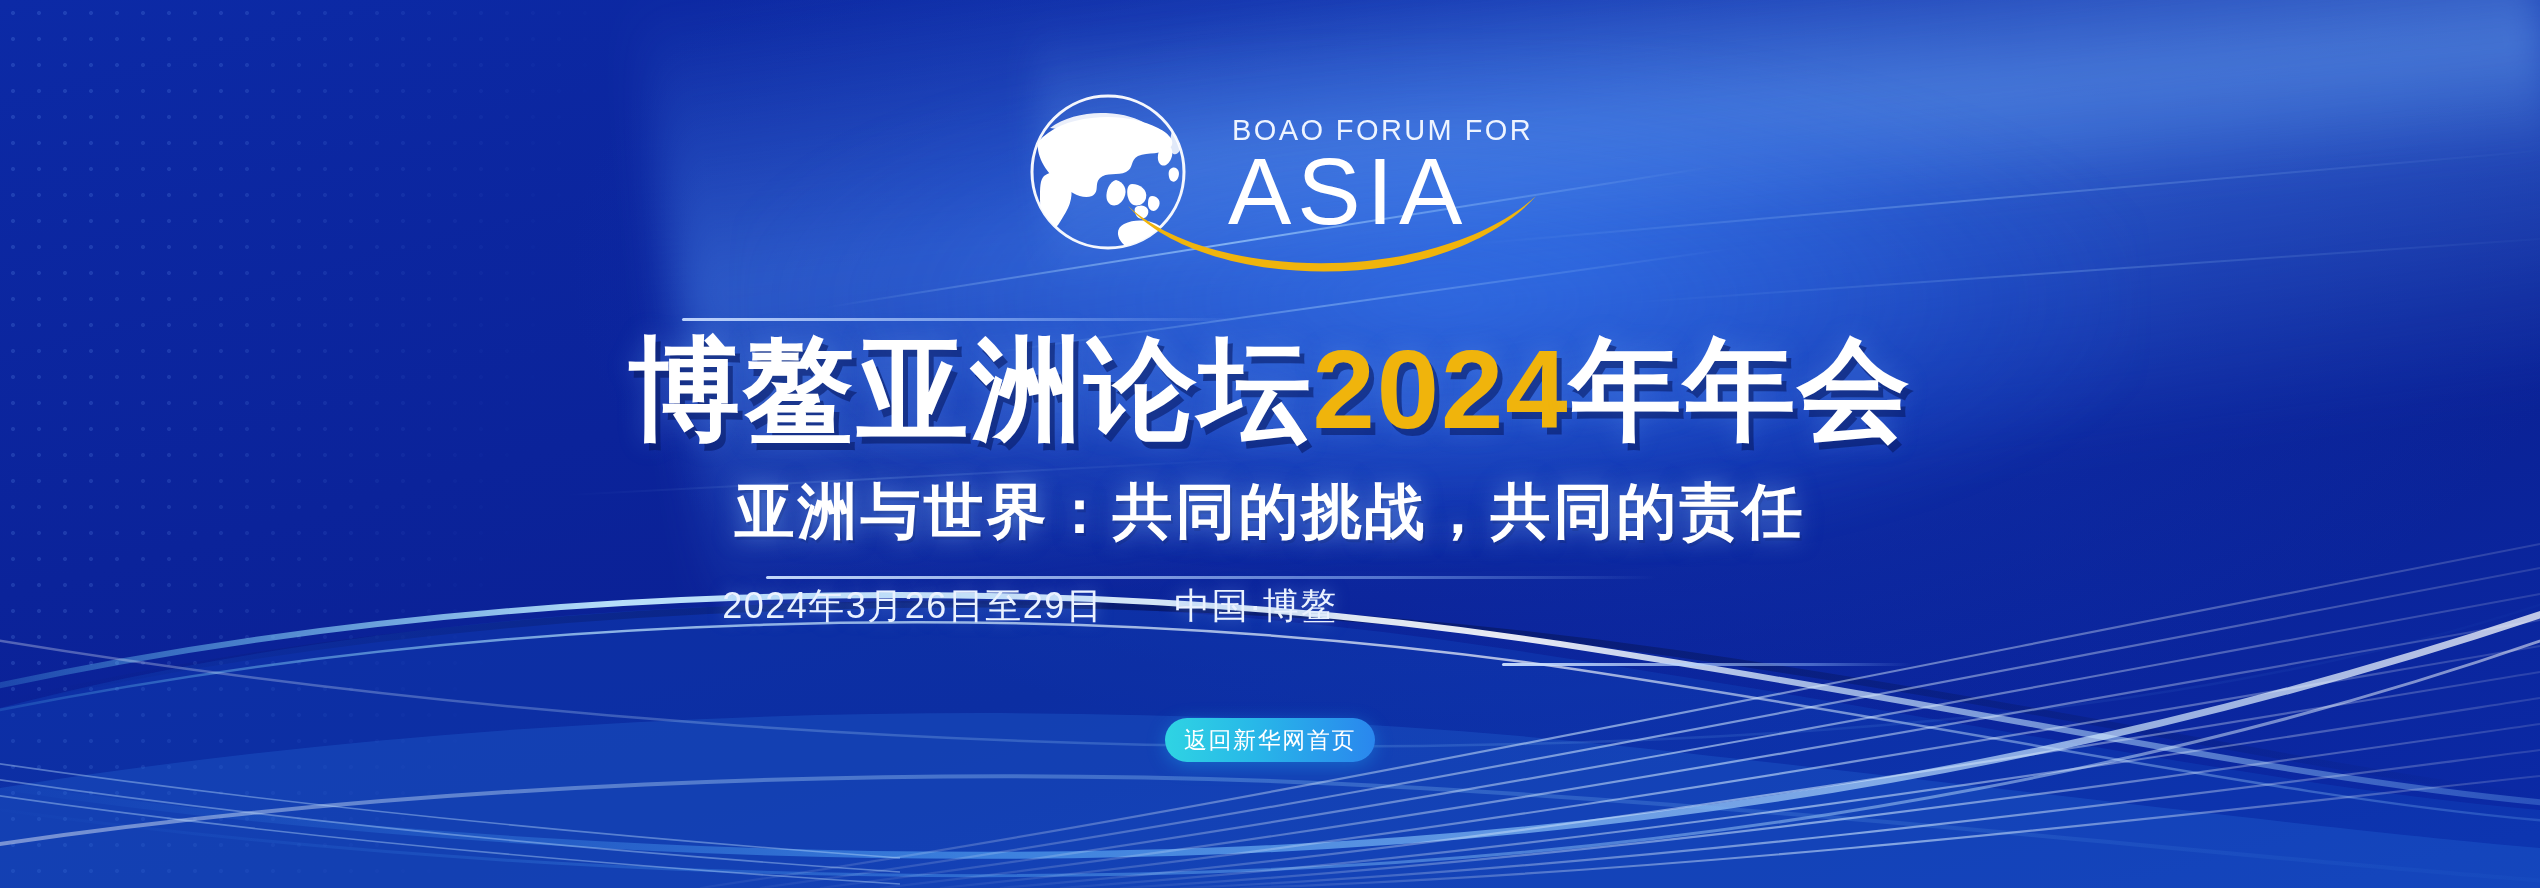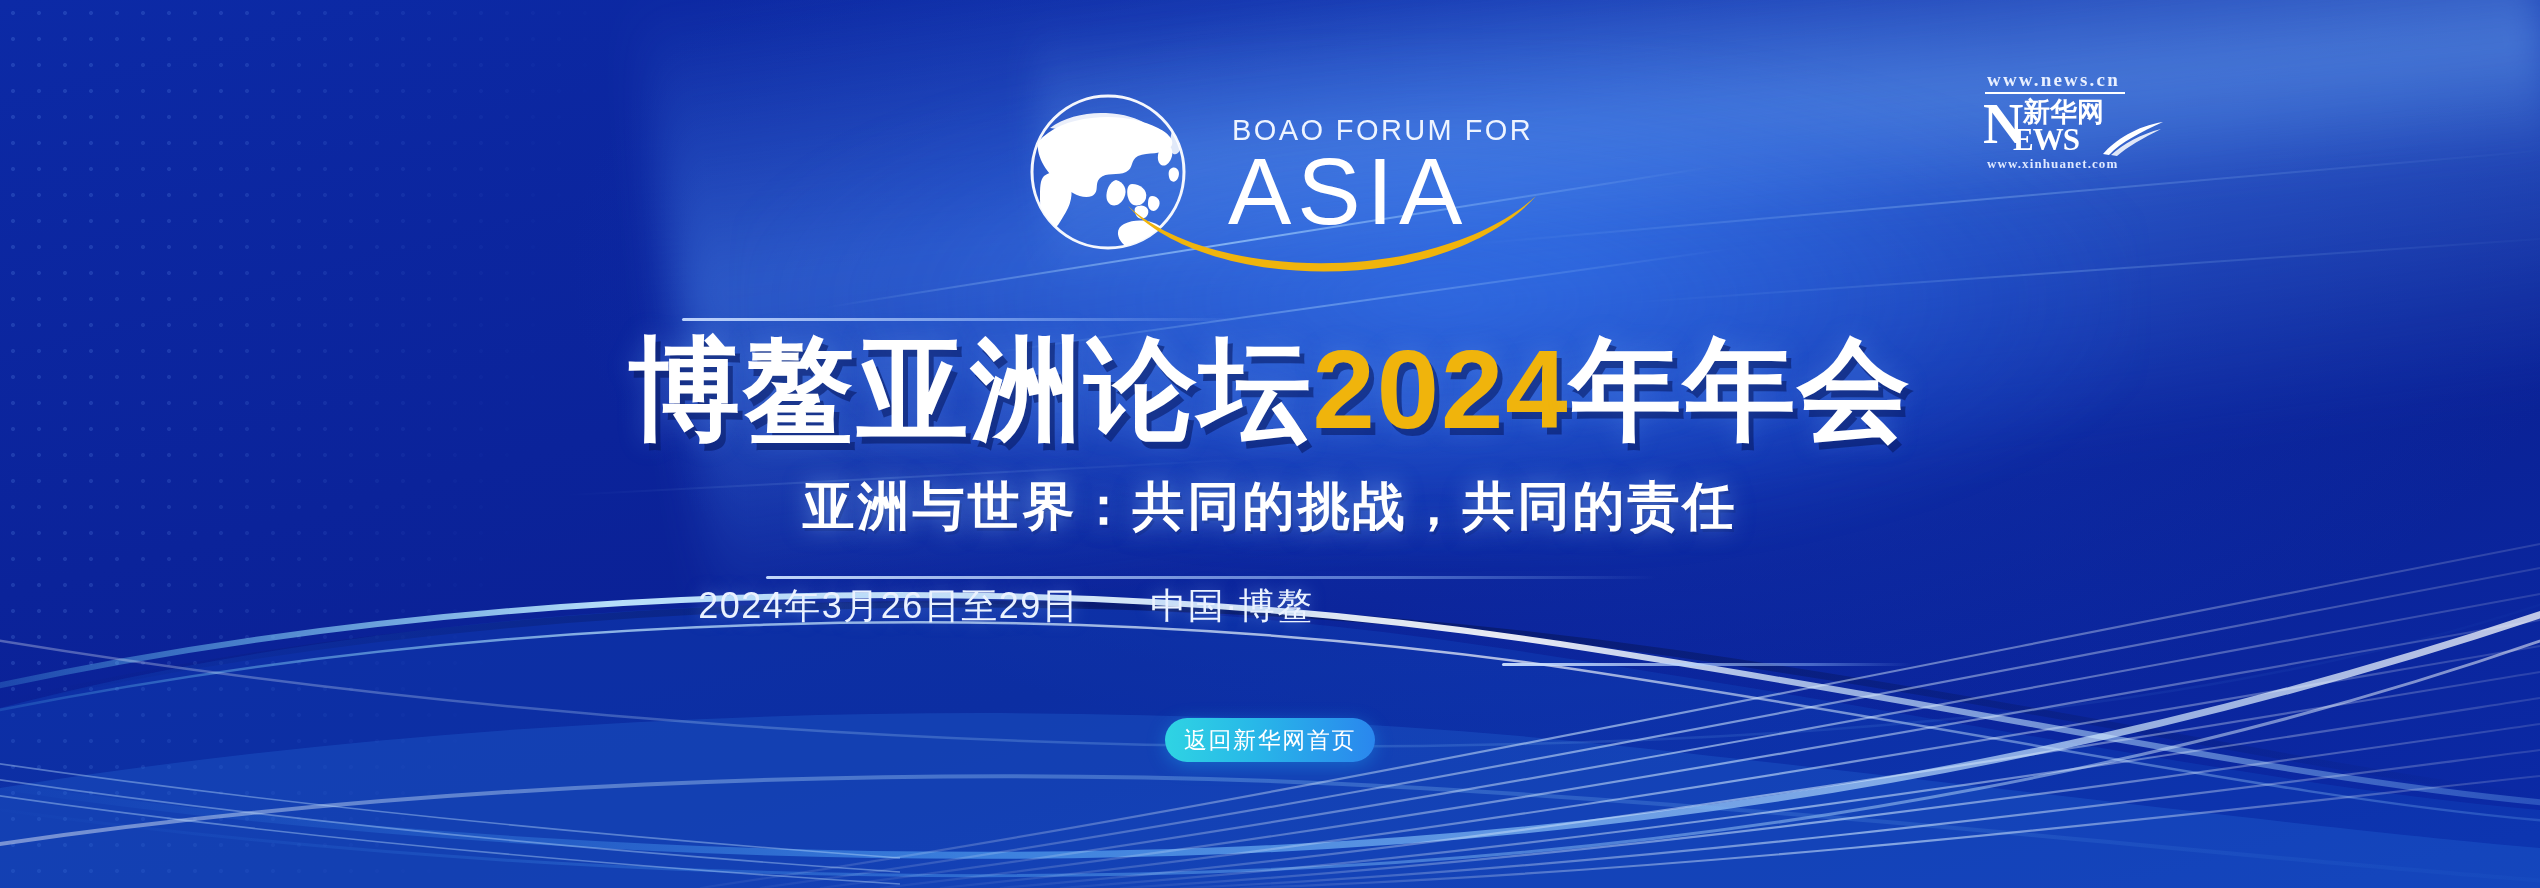--- a/index.html
+++ b/index.html
@@ -103,28 +103,29 @@
   .maintitle{
     position:absolute;left:0;top:324px;width:2540px;text-align:center;
     font-size:112px;font-weight:700;line-height:1.18;color:#ffffff;
     letter-spacing:2px;white-space:nowrap;
     text-shadow:5px 7px 0 rgba(6,22,92,0.55), 0 0 26px rgba(120,180,255,0.30);
   }
   .maintitle .yr{color:#f0b40c;text-align:center;}
 
   .subtitle{
     position:absolute;left:0;top:472px;width:2540px;text-align:center;
-    font-size:52px;font-weight:600;color:#ffffff;letter-spacing:3px;white-space:nowrap;
+    font-size:60px;font-weight:600;color:#ffffff;letter-spacing:3px;white-space:nowrap;
     text-shadow:0 0 22px rgba(150,200,255,0.55), 2px 3px 0 rgba(8,28,110,0.35);
   }
 
   .meta{
     position:absolute;left:0;top:582px;width:2012px;text-align:center;
     font-size:36px;font-weight:500;color:#eaf2ff;letter-spacing:1.5px;white-space:nowrap;
     text-shadow:0 0 16px rgba(140,190,255,0.5);
+    padding-left:24px;
   }
   .meta .gap{display:inline-block;width:48px;}
 
   .cta{
     position:absolute;left:1165px;top:718px;width:210px;height:44px;
     border-radius:26px;border:0;cursor:pointer;
     background:linear-gradient(92deg, #2fd4e3 0%, #28b8e8 42%, #2a86ee 100%);
     color:#ffffff;font-size:23px;font-weight:500;letter-spacing:1.6px;
     font-family:"Liberation Sans","DejaVu Sans",sans-serif;
     box-shadow:0 4px 18px rgba(30,150,230,0.45);
@@ -247,34 +248,20 @@
       </g>
 
       <path d="M108,122 C170,178 300,192 400,168 C452,155 490,136 516,112
                C486,146 432,172 372,182 C268,199 156,176 108,122 Z" fill="#f0b40c"></path>
 
       <text x="212" y="56" fill="#eef4ff" font-family="'Liberation Sans','DejaVu Sans',sans-serif" font-size="29" letter-spacing="2.4" font-weight="400">BOAO FORUM FOR</text>
       <text x="208" y="140" fill="#ffffff" font-family="'Liberation Sans','DejaVu Sans',sans-serif" font-size="95" letter-spacing="6" font-weight="400">ASIA</text>
     </svg>
   </div>
 
-  <div class="xh">
-    <div class="xh-top">www.news.cn</div>
-    <div class="xh-rule"></div>
-    <div class="xh-mid">
-      <span class="xh-N">N</span>
-      <span class="xh-cn">新华网</span>
-      <span class="xh-ews">EWS</span>
-      <svg class="xh-swoosh" viewBox="0 0 64 36">
-        <path d="M2,34 C14,20 36,6 62,2 C40,12 20,22 8,35 Z" fill="#ffffff"></path>
-        <path d="M10,35 C22,24 40,14 60,9 C42,18 26,27 16,36 Z" fill="#ffffff" opacity="0.85"></path>
-      </svg>
-    </div>
-    <div class="xh-bot">www.xinhuanet.com</div>
-  </div>
 
   <div class="rule rule-top"></div>
   <div class="rule rule-mid"></div>
   <div class="rule rule-bot"></div>
 
   <div class="maintitle">
     <span>博鳌亚洲论坛</span><span class="yr">2024</span><span>年年会</span>
   </div>
 
   <div class="subtitle">亚洲与世界：共同的挑战，共同的责任</div>

